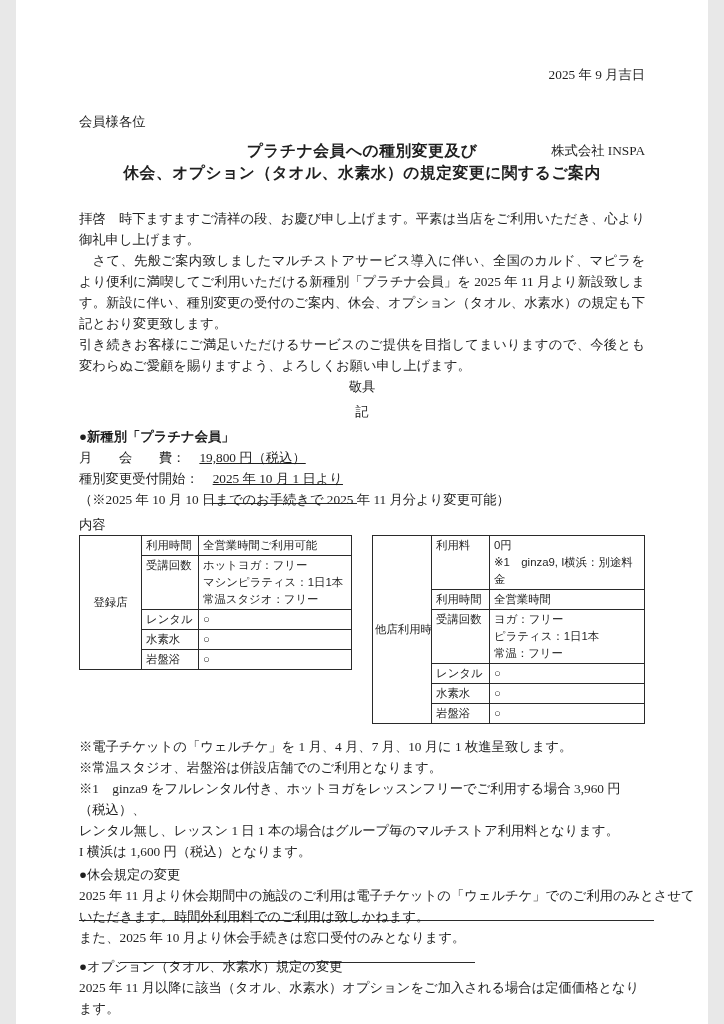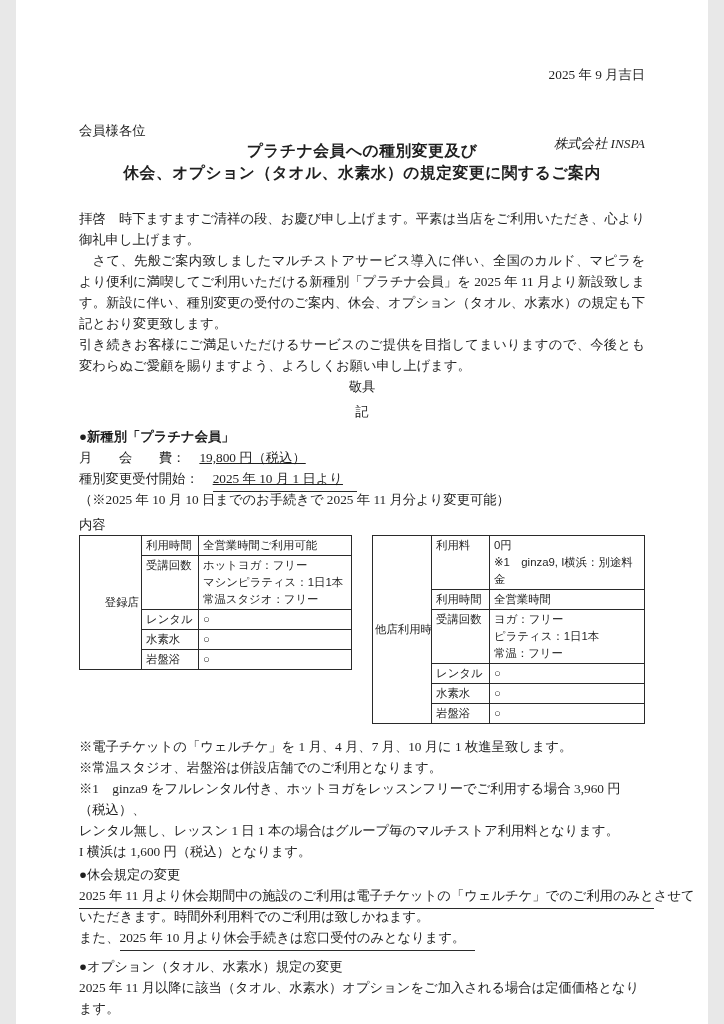--- a/index.html
+++ b/index.html
@@ -25,21 +25,21 @@
     font-size:15.8px;
     line-height:21.5px;
     letter-spacing:0.5px;
   }
   .flow{position:absolute;left:63px;right:63px;top:208px;}
   .keigu{text-align:center;margin-top:0;}
   .ki{text-align:center;margin-top:4px;}
   .sec-head{margin-top:4px;font-weight:bold;}
   .fee-line{margin-top:0;}
   .fee-value{margin-left:14px;text-decoration:underline;}
-  .ul{border-bottom:1.2px solid #2b2b2b;padding-bottom:5px;}
+  .ul{border-bottom:1.2px solid #2b2b2b;padding-bottom:17px;}
   .ul-ext{padding-right:14px;}
   .ul-ext2{padding-right:10px;}
   .contents-label{margin-top:6px;line-height:17px;}
   .tables{display:flex;gap:20px;align-items:flex-start;margin-top:2px;}
   table.plan{
     border-collapse:collapse;
     font-family:"Liberation Sans","DejaVu Sans",sans-serif;
     font-size:11.4px;
     line-height:17px;
     width:287px;
@@ -47,40 +47,40 @@
   }
   table.plan td{
     border:1px solid #2a2a2a;
     padding:1px 4px;
     vertical-align:top;
     white-space:pre-line;
     overflow:hidden;
   }
   table.plan td.group{
     vertical-align:middle;
-    text-align:right;
+    text-align:center;
     padding:1px 2px;
     white-space:nowrap;
   }
   .notes{margin-top:12px;}
   .kyukai-head{margin-top:2px;}
   .opt-head{margin-top:8px;}
   .ijo{text-align:right;margin-top:4px;}
   .nowrap{white-space:nowrap;}
 </style>
 </head>
 <body>
 
 <div class="page">
 
   <div class="abs r" style="top:64px;">2025 年 9 月吉日</div>
 
-  <div class="abs" style="top:120px;">会員様各位</div>
-
-  <div class="abs r" style="top:133px;font-style:italic;">株式会社 INSPA</div>
+  <div class="abs" style="top:111px;">会員様各位</div>
+
+  <div class="abs r" style="top:140px;">株式会社 INSPA</div>
 
   <div class="abs c doc-title" style="top:140px;">
     <div>プラチナ会員への種別変更及び</div>
     <div>休会、オプション（タオル、水素水）の規定変更に関するご案内</div>
   </div>
 
   <div class="flow">
 
     <p class="jst">拝啓　時下ますますご清祥の段、お慶び申し上げます。平素は当店をご利用いただき、心より御礼申し上げます。</p>
     <p class="jst">　さて、先般ご案内致しましたマルチストアサービス導入に伴い、全国のカルド、マピラをより便利に満喫してご利用いただける新種別「プラチナ会員」を 2025 年 11 月より新設致します。新設に伴い、種別変更の受付のご案内、休会、オプション（タオル、水素水）の規定も下記とおり変更致します。</p>

